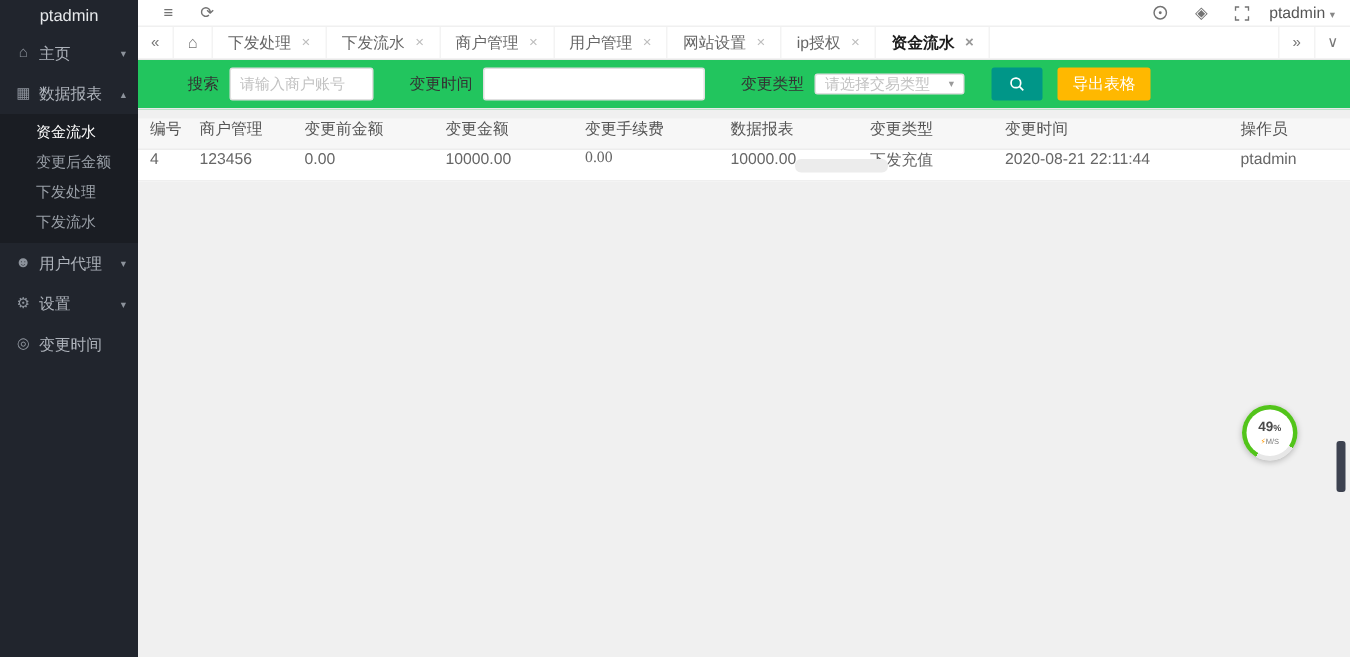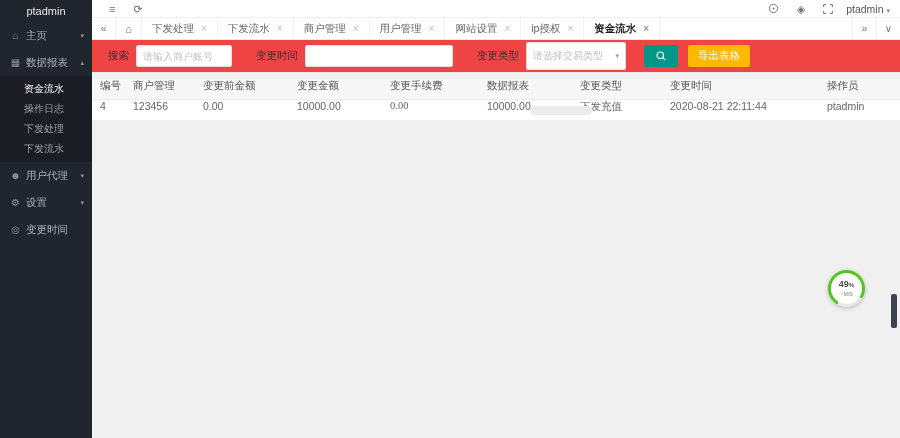--- a/index.html
+++ b/index.html
@@ -33,27 +33,27 @@
   .tabbar { position:absolute; left:0; top:18px; width:808px; height:22px; background:#fff; border-bottom:1px solid #e8e8e8; display:flex; align-items:stretch; }
   .tab-ctrl { width:24px; display:flex; align-items:center; justify-content:center; color:#777; font-size:10px; cursor:pointer; border-right:1px solid #f3f3f3; flex:none; }
   .tab-home { width:26px; display:flex; align-items:center; justify-content:center; color:#777; font-size:11px; cursor:pointer; border-right:1px solid #f3f3f3; flex:none; }
   .tabs { display:flex; flex:1; overflow:hidden; }
   .tab { display:flex; align-items:center; padding:0 10px; font-size:10.5px; color:#666; border-right:1px solid #f3f3f3; cursor:pointer; white-space:nowrap; }
   .tab .tab-close { margin-left:7px; color:#bdbdbd; font-size:10px; }
   .tab.active { color:#1c1c1c; font-weight:bold; }
   .tab.active .tab-close { color:#999; }
   .tabbar-right { display:flex; margin-left:auto; flex:none; }
 
-  .filterbar { position:absolute; left:0; top:40px; width:808px; height:33px; background:#ef4444; border-bottom:1px solid #e9e9e9; display:flex; align-items:center; padding-left:16px; }
+  .filterbar { position:absolute; left:0; top:40px; width:808px; height:33px; background:#22c55e; border-bottom:1px solid #e9e9e9; display:flex; align-items:center; padding-left:33px; }
   .f-label { color:#333; font-size:10.5px; margin-right:7px; white-space:nowrap; }
   .f-input { height:22px; border:1px solid #e0e0e0; border-radius:2px; background:#fff; font-size:10px; color:#333; padding:0 6px; outline:none; font-family:inherit; }
   .f-input::placeholder { color:#c2c2c2; }
   .inp-search { width:96px; }
   .inp-time { width:148px; margin-right:22px; }
-  .sel { width:100px; height:28px; border:1px solid #e0e0e0; border-radius:2px; background:#fff; display:flex; align-items:center; padding:0 6px; color:#c2c2c2; font-size:10px; cursor:pointer; margin-right:18px; }
+  .sel { width:100px; height:14px; border:1px solid #e0e0e0; border-radius:2px; background:#fff; display:flex; align-items:center; padding:0 6px; color:#c2c2c2; font-size:10px; cursor:pointer; margin-right:18px; }
   .sel-text { flex:1; white-space:nowrap; overflow:hidden; }
   .sel-arrow { font-size:7px; color:#9a9a9a; }
   .btn-search { width:34px; height:22px; background:#009688; border:none; border-radius:2px; display:flex; align-items:center; justify-content:center; cursor:pointer; margin-right:10px; }
   .btn-export { height:22px; background:#ffb800; border:none; border-radius:2px; color:#fff; font-size:10.5px; padding:0 10px; cursor:pointer; font-family:inherit; }
   .grp-time { margin-left:24px; }
   .grp-type { margin-left:2px; }
 
   .table { position:absolute; left:0; top:79px; width:808px; }
   .t-row { display:flex; align-items:flex-start; height:21px; padding-left:8px; position:relative; }
   .t-head { background:#f7f7f7; border-bottom:1px solid #ededed; color:#555; }
@@ -89,21 +89,21 @@
         <span class="mi-label">主页</span>
         <span class="mi-arrow">▾</span>
       </div>
       <div class="menu-item">
         <span class="mi-icon">▦</span>
         <span class="mi-label">数据报表</span>
         <span class="mi-arrow">▴</span>
       </div>
       <div class="submenu">
         <div class="submenu-item active">资金流水</div>
-        <div class="submenu-item">操作日志</div>
+        <div class="submenu-item">变更后金额</div>
         <div class="submenu-item">下发处理</div>
         <div class="submenu-item">下发流水</div>
       </div>
       <div class="menu-item">
         <span class="mi-icon">☻</span>
         <span class="mi-label">用户代理</span>
         <span class="mi-arrow">▾</span>
       </div>
       <div class="menu-item">
         <span class="mi-icon">⚙</span>

